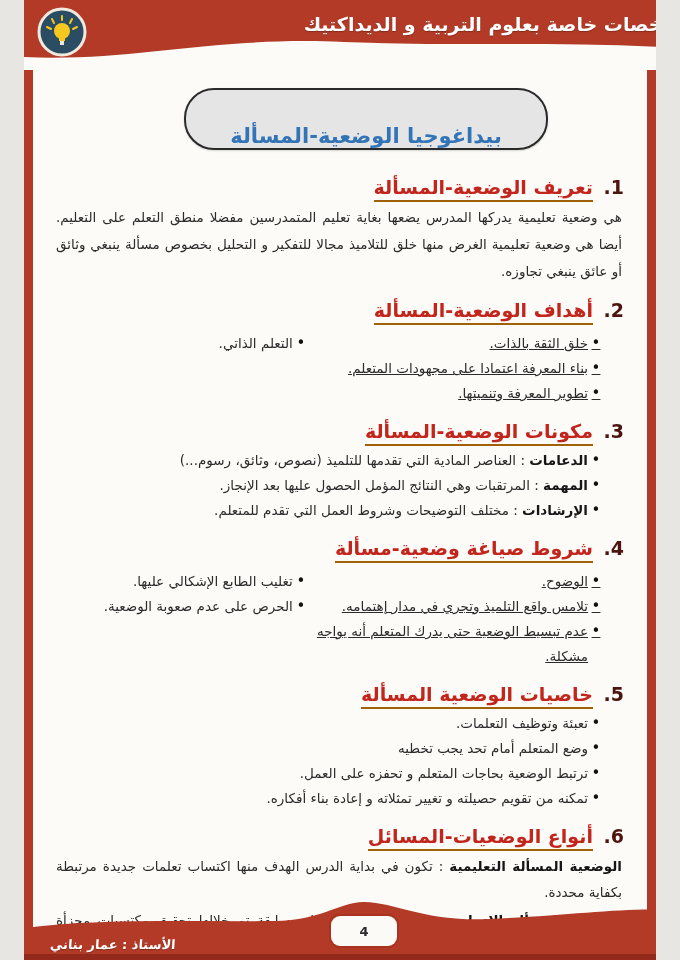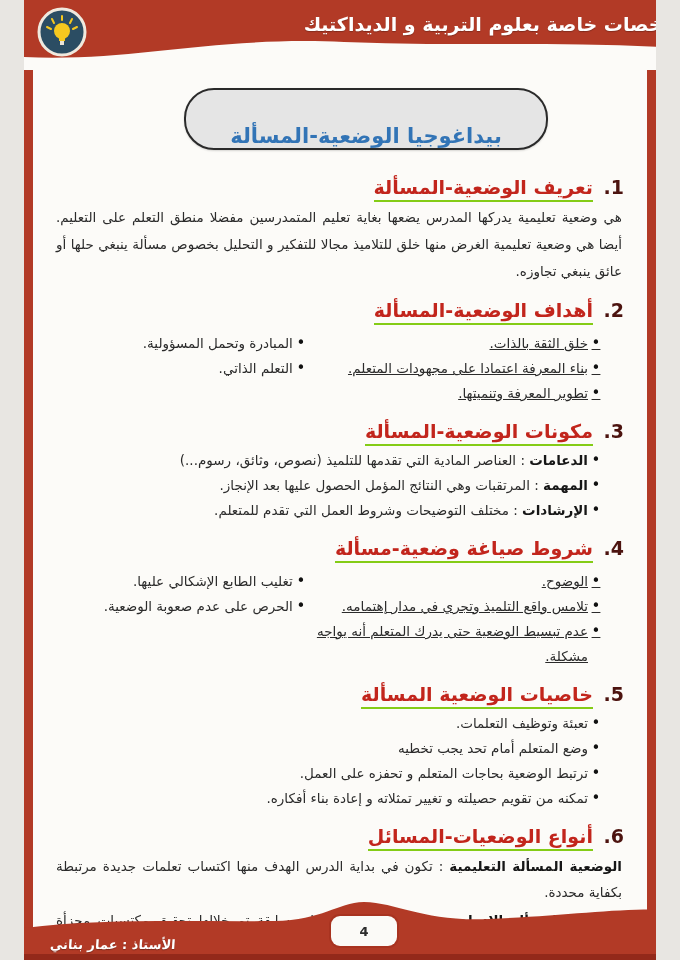--- a/index.html
+++ b/index.html
@@ -19,21 +19,21 @@
   
   .title-box{position:absolute;top:88px;left:160px;width:360px;height:58px;background:#e5e5e5;
     border:2px solid #2a2a2a;border-radius:30px;display:flex;align-items:flex-end;justify-content:center;
     box-shadow:0 1px 2px rgba(0,0,0,.15);z-index:2;}
   .title-box span{color:#3274b6;font-weight:bold;font-size:21px;direction:rtl;}
 
   
   .content{position:absolute;top:162px;right:26px;left:26px;direction:rtl;color:#2b2b2b;z-index:2;}
   .sec-head{margin:14px 6px 6px 0;font-size:19px;font-weight:bold;}
   .sec-num{color:#4c130f;}
-  .sec-title{color:#c2251c;border-bottom:2px solid #84cc16;padding-bottom:2px;margin-right:4px;}
+  .sec-title{color:#c2251c;border-bottom:2px solid #a16207;padding-bottom:2px;margin-right:4px;}
   .para{font-size:13.5px;line-height:27px;text-align:justify;margin:4px 8px 0 6px;}
   .bullets{margin:4px 26px 0 0;}
   .brow{display:flex;direction:rtl;font-size:13.5px;line-height:25px;}
   .bdot{flex:0 0 16px;text-align:center;color:#111;}
   .bdot::before{content:"•";font-size:15px;}
   .btxt{flex:1;}
   .twocol{display:flex;direction:rtl;margin-top:4px;}
   .col-r{flex:0 0 54%;text-decoration:underline;}
   .col-l{flex:0 0 46%;}
   .col-l .bullets{margin-right:8px;}
@@ -80,21 +80,21 @@
   <div class="title-box">
     <span>بيداغوجيا الوضعية-المسألة</span>
   </div>
 
   <div class="content">
 
     <div class="sec-head">
       <span class="sec-num">1.</span>
       <span class="sec-title">تعريف الوضعية-المسألة</span>
     </div>
-    <div class="para">هي وضعية تعليمية يدركها المدرس يضعها بغاية تعليم المتمدرسين مفضلا منطق التعلم على التعليم. أيضا هي وضعية تعليمية الغرض منها خلق للتلاميذ مجالا للتفكير و التحليل بخصوص مسألة ينبغي حلها أو عائق ينبغي تجاوزه.</div>
+    <div class="para">هي وضعية تعليمية يدركها المدرس يضعها بغاية تعليم المتمدرسين مفضلا منطق التعلم على التعليم. أيضا هي وضعية تعليمية الغرض منها خلق للتلاميذ مجالا للتفكير و التحليل بخصوص مسألة ينبغي وثائق أو عائق ينبغي تجاوزه.</div>
 
     <div class="sec-head">
       <span class="sec-num">2.</span>
       <span class="sec-title">أهداف الوضعية-المسألة</span>
     </div>
     <div class="twocol">
       <div class="col-r">
         <div class="bullets">
           <div class="brow">
               <span class="bdot"></span>
@@ -105,24 +105,20 @@
               <span class="btxt">بناء المعرفة اعتمادا على مجهودات المتعلم.</span>
             </div>
           <div class="brow">
               <span class="bdot"></span>
               <span class="btxt">تطوير المعرفة وتنميتها.</span>
             </div>
         </div>
       </div>
       <div class="col-l">
         <div class="bullets">
-          <div class="brow">
-              <span class="bdot"></span>
-              <span class="btxt">المبادرة وتحمل المسؤولية.</span>
-            </div>
           <div class="brow">
               <span class="bdot"></span>
               <span class="btxt">التعلم الذاتي.</span>
             </div>
         </div>
       </div>
     </div>
 
     <div class="sec-head">
       <span class="sec-num">3.</span>

